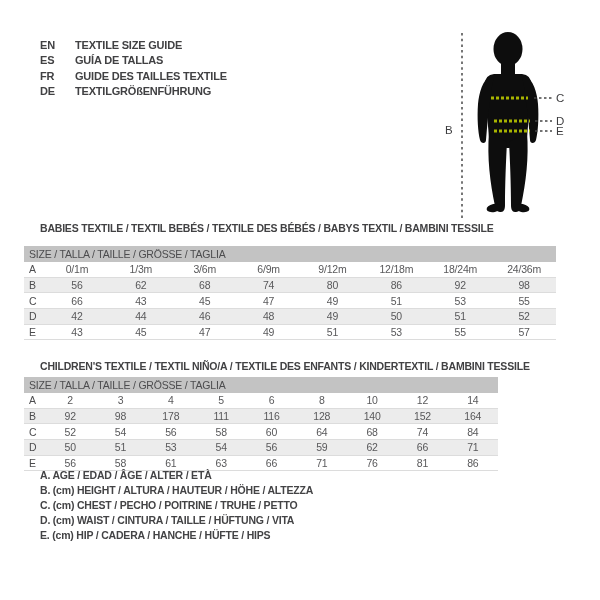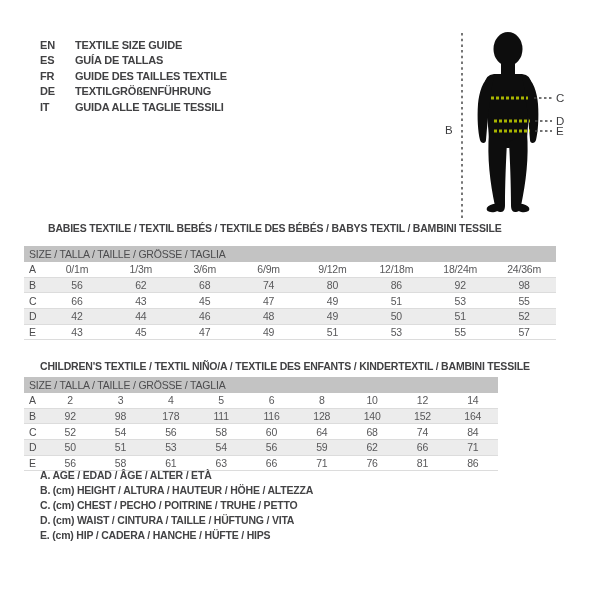--- a/index.html
+++ b/index.html
@@ -13,21 +13,21 @@
   .lang-code{width:35px;}
 
   
   .figure{position:absolute;left:430px;top:0;width:170px;height:230px;}
   .figure svg{display:block;}
   .fig-label{font-family:"Liberation Sans",sans-serif;font-size:11.5px;fill:#3d3d3f;}
 
   
   .section-title{position:absolute;left:40px;font-size:10.5px;font-weight:700;
                  letter-spacing:-0.2px;color:#414143;white-space:nowrap;}
-  .title-babies{top:222px;margin-left:8px;}
+  .title-babies{top:222px;}
   .title-children{top:360px;}
 
   
   .table{position:absolute;left:24px;}
   .table-babies{top:246px;width:532px;}
   .table-children{top:377px;width:474px;}
   .thead{height:16px;background:#c3c3c3;display:flex;align-items:center;padding-left:5px;
          box-sizing:border-box;font-size:10.5px;color:#4c4c4e;letter-spacing:-0.2px;}
   .trow{display:flex;height:15.7px;align-items:center;font-size:10.5px;color:#58585a;
         border-bottom:1px solid #dcdcdc;box-sizing:border-box;background:#fff;}
@@ -54,24 +54,20 @@
       <span class="lang-code">ES</span>
       <span>GUÍA DE TALLAS</span>
     </div>
     <div class="lang-row">
       <span class="lang-code">FR</span>
       <span>GUIDE DES TAILLES TEXTILE</span>
     </div>
     <div class="lang-row">
       <span class="lang-code">DE</span>
       <span>TEXTILGRÖßENFÜHRUNG</span>
-    </div>
-    <div class="lang-row">
-      <span class="lang-code">IT</span>
-      <span>GUIDA ALLE TAGLIE TESSILI</span>
     </div>
   </div>
 
   <div class="figure">
     <svg width="170" height="230" viewBox="0 0 170 230">
 
       <g fill="#0d0d0d">
         <ellipse cx="78" cy="49" rx="14.5" ry="17"></ellipse>
         <rect x="71" y="58" width="14" height="18"></rect>
         <path d="M64,74 L92,74 Q101,75 101,84 L98,126 Q97,138 96,146 L60,146 Q59,138 58,126 L55,84 Q55,75 64,74 Z"></path>

